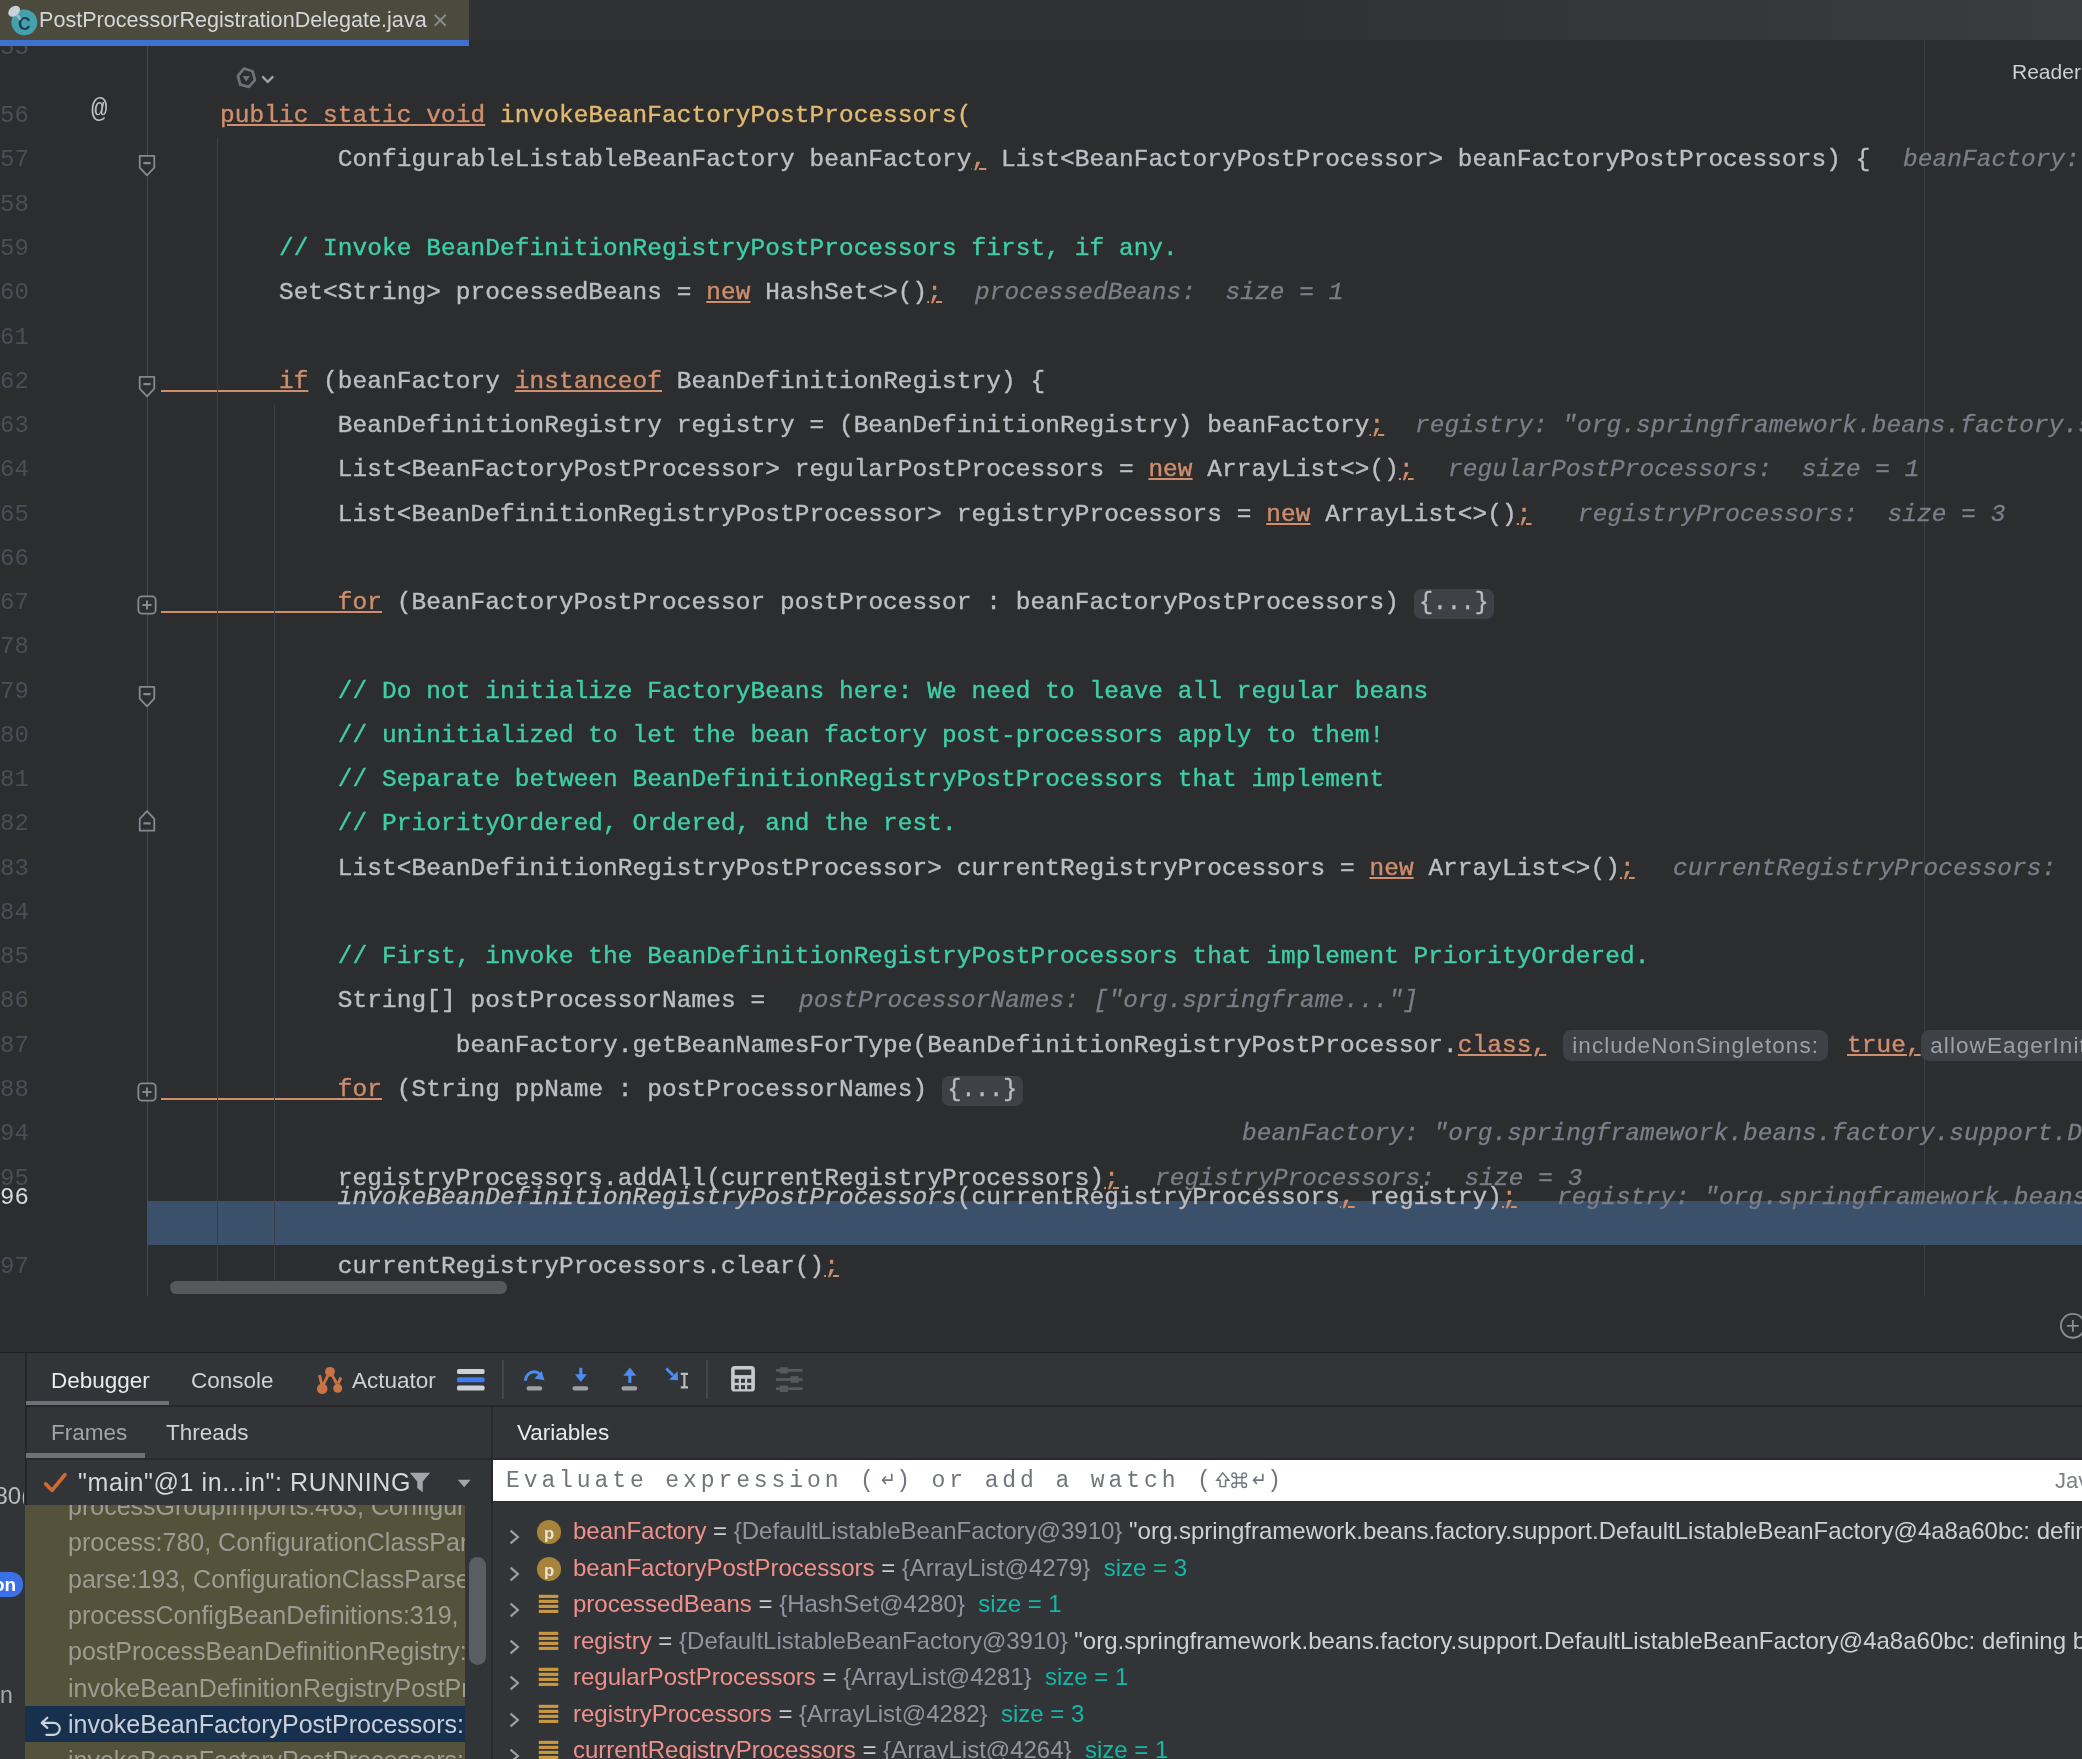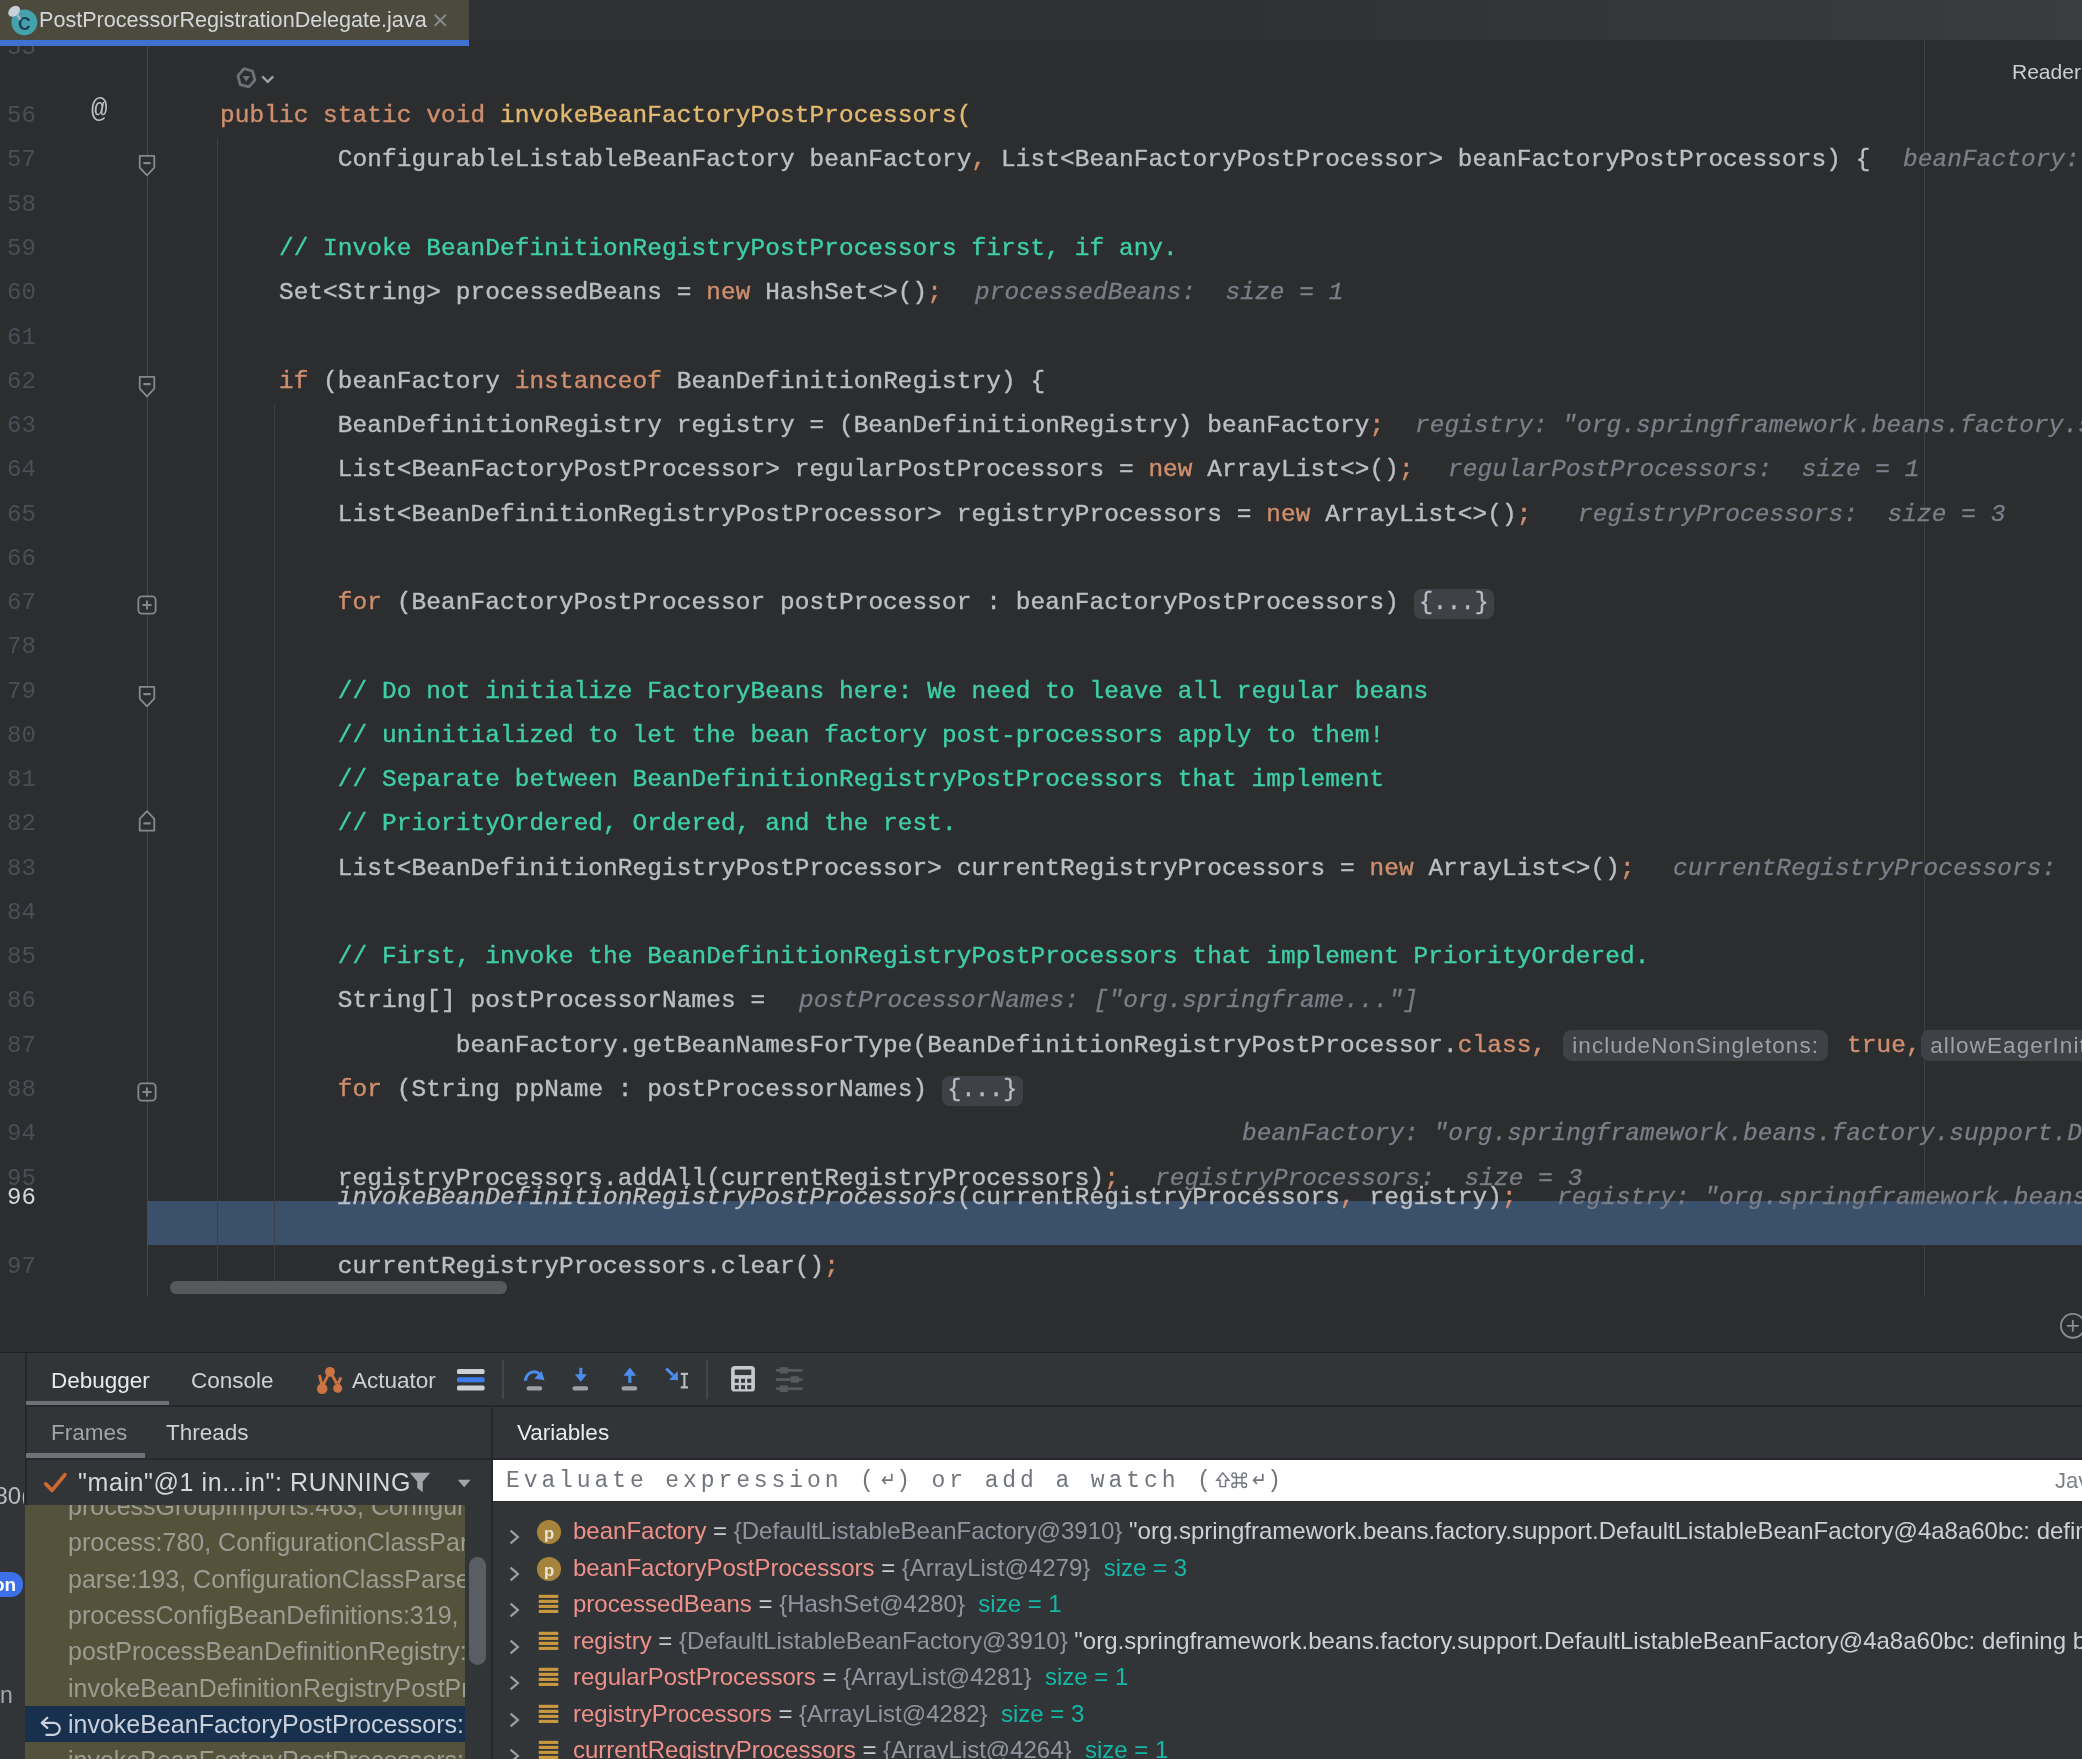--- a/index.html
+++ b/index.html
@@ -6,23 +6,23 @@
   font-family:"Liberation Sans",sans-serif; }
 #tabbar { position:absolute; left:0; top:0; width:2083px; height:40px;
   background:linear-gradient(90deg,#2F3133 0%,#2F3133 60%,#3A3C3E 100%); }
 #tab { position:absolute; left:0; top:0; width:469px; height:40px; background:#4C4A3C; }
 #tabname { position:absolute; left:39px; top:0; height:40px; line-height:40px; color:#D4D7DA; font-size:21.6px; }
 #tabblue { position:absolute; left:0; top:40px; width:469px; height:5.5px; background:#3F72D0; z-index:6; }
 #editor { position:absolute; left:0; top:40px; width:2083px; height:1311px; background:#2B2D2F; overflow:hidden; }
 .vline { position:absolute; width:1.4px; }
 .row { position:absolute; left:0; width:2083px; height:44px; line-height:44px;
   font-family:"Liberation Mono",monospace; font-size:24.4px; letter-spacing:0.1px; white-space:pre; }
-.num { position:absolute; left:0; width:43px; text-align:center; color:#4A4F57; font-size:24px; }
+.num { position:absolute; left:0; width:43px; text-align:left; color:#4A4F57; font-size:24px; }
 .ct { position:absolute; left:161px; color:#BCBEC4; -webkit-text-stroke:0.4px currentColor; }
-.k { color:#CF8E6D; }
+.k { color:#CF8E6D;text-decoration:underline; }
 .f { color:#E2B96F; }
 .c { color:#3FCEA8; }
 .it { font-style:italic; }
 .h { position:absolute; color:#7A7F88; font-style:italic; -webkit-text-stroke:0.3px currentColor; }
 .chip { position:absolute; top:6.4px; height:31px; line-height:31px; padding:0 9.2px; border-radius:8.3px;
   background:#3E4145; color:#9DA2A9; font-size:22.5px; font-style:normal; font-family:"Liberation Sans",sans-serif; letter-spacing:1.1px; }
 .fold { background:#3E4246; border-radius:7.3px; color:#B8BCC2; padding:0.9px 5.5px 2.8px 5.5px; font-size:23px; }
 #debug { position:absolute; left:0; top:1352px; width:2083px; height:408px; background:#323538; border-top:1.8px solid #1E1F22;
   font-family:"Liberation Sans",sans-serif; }
 .dtab { position:absolute; top:1.8px; height:51px; line-height:51px; font-size:22.5px; color:#CED1D5; }

